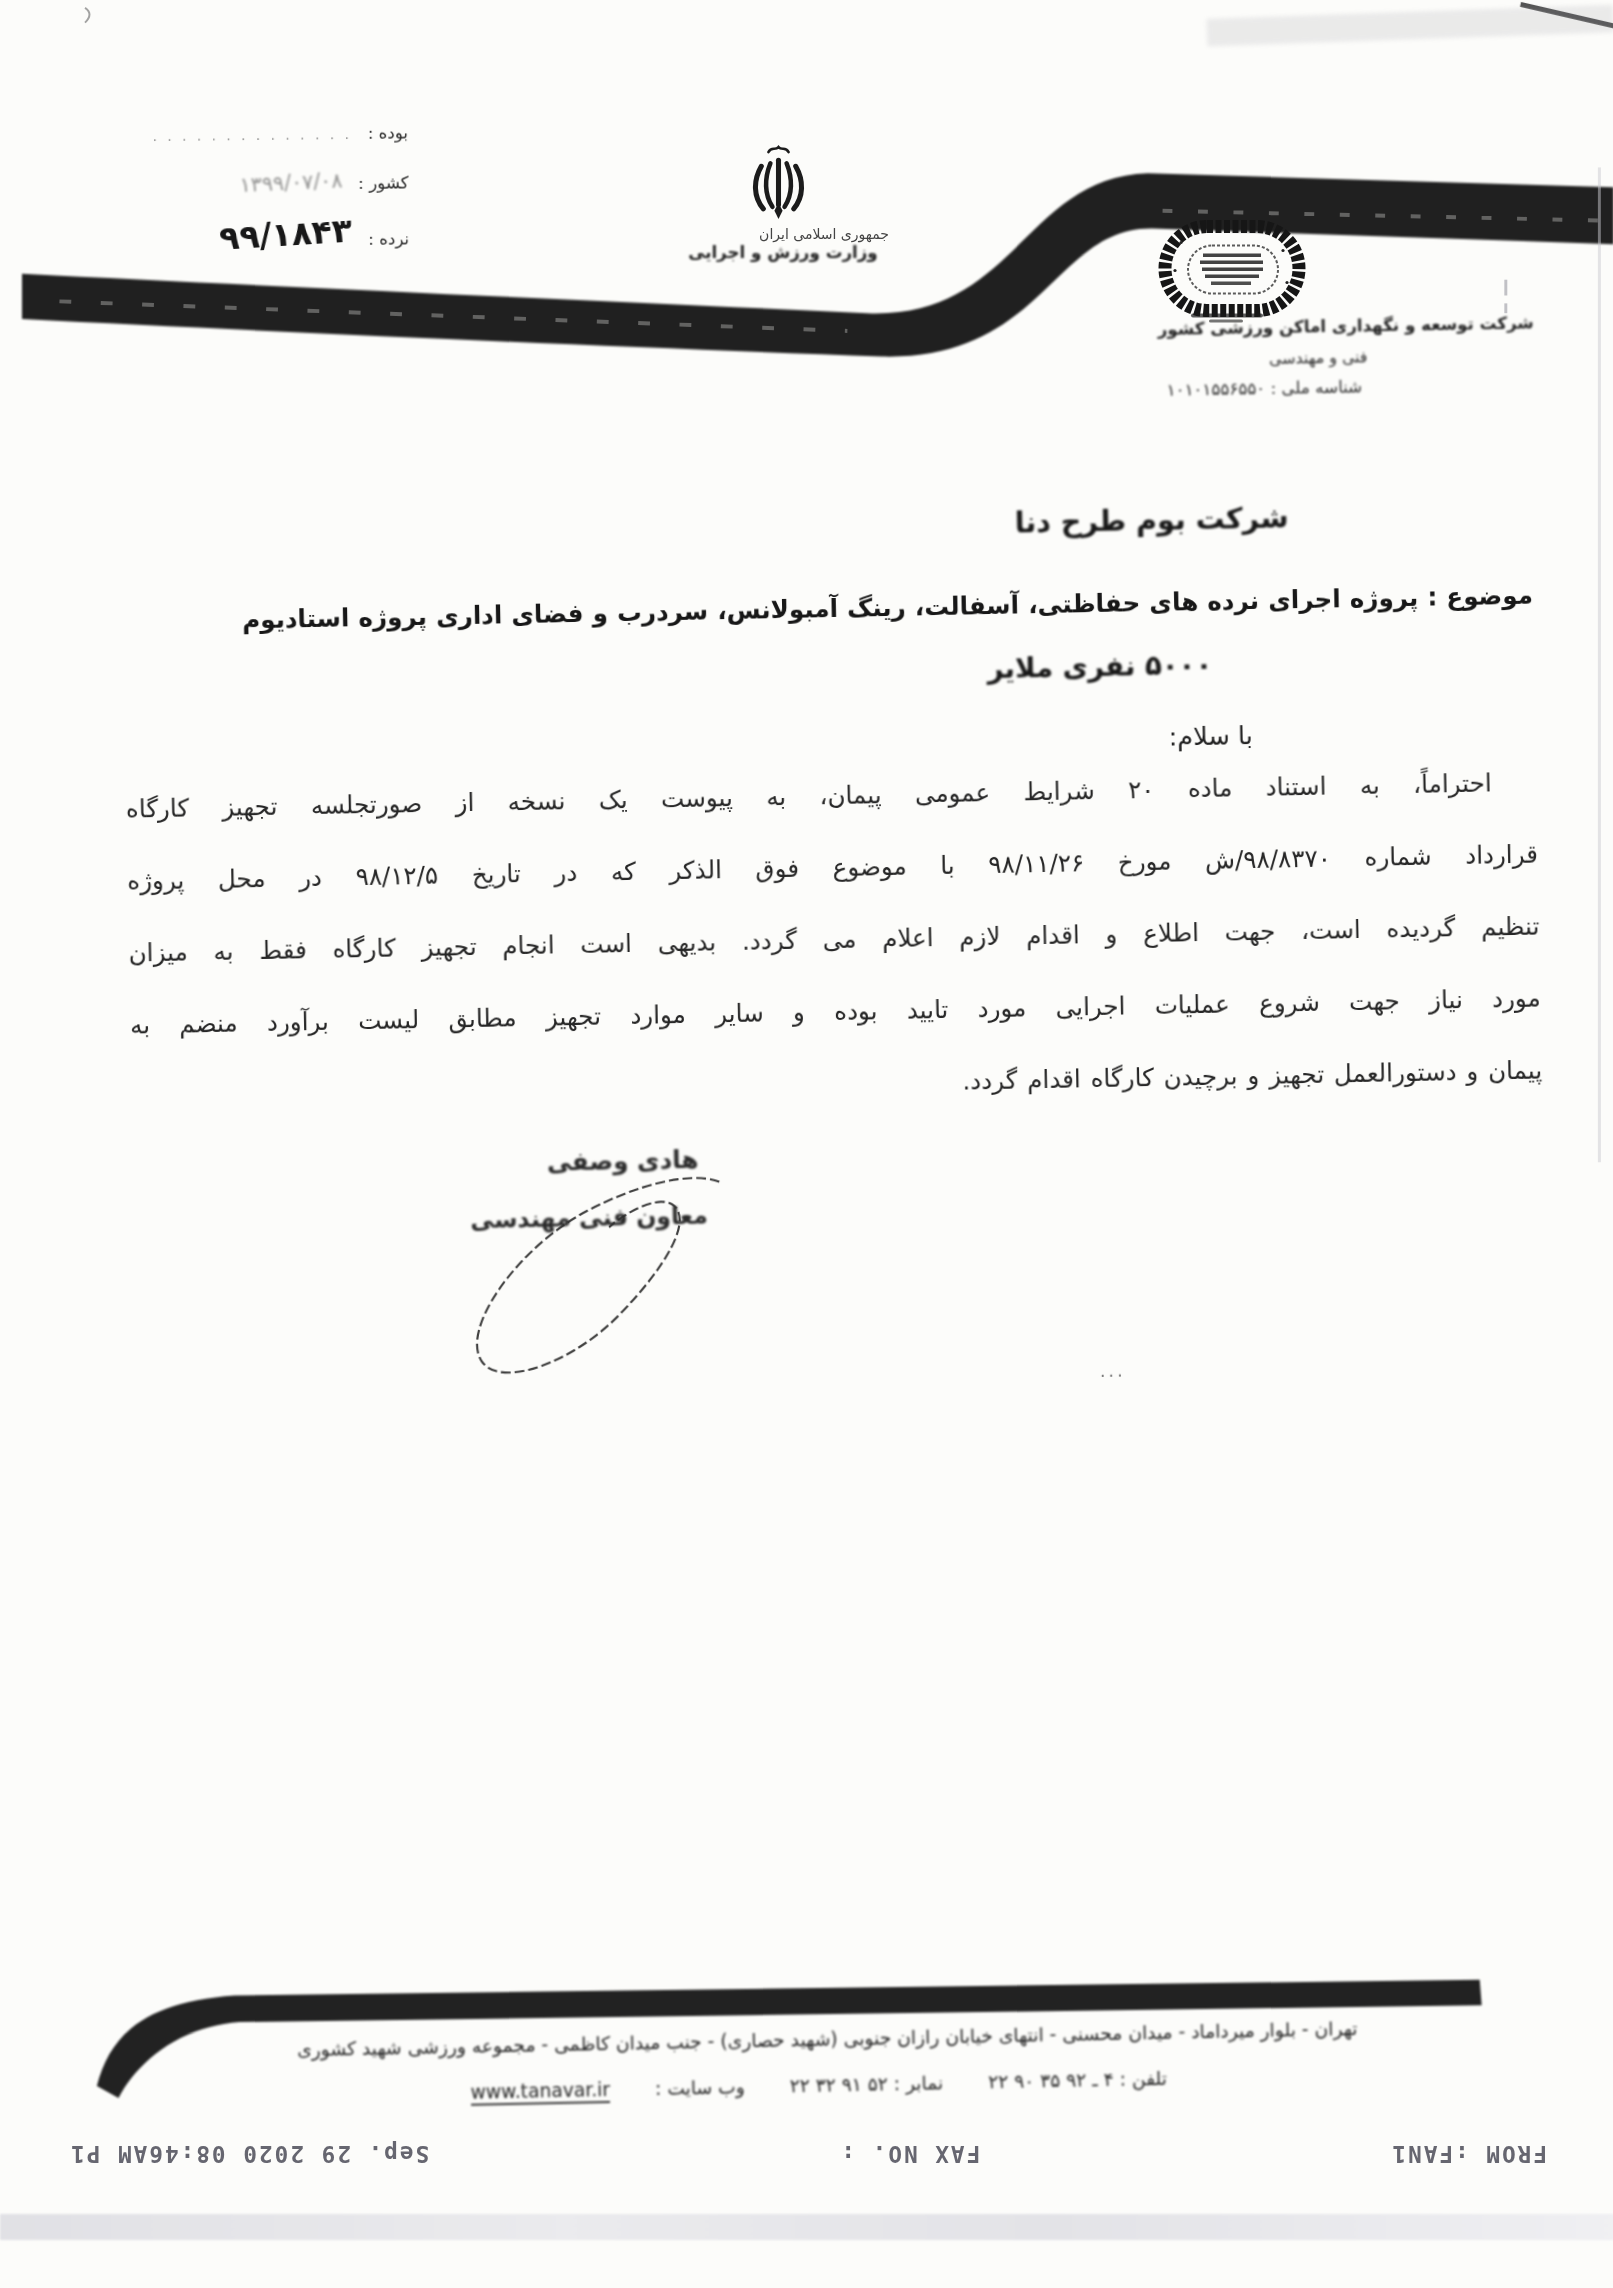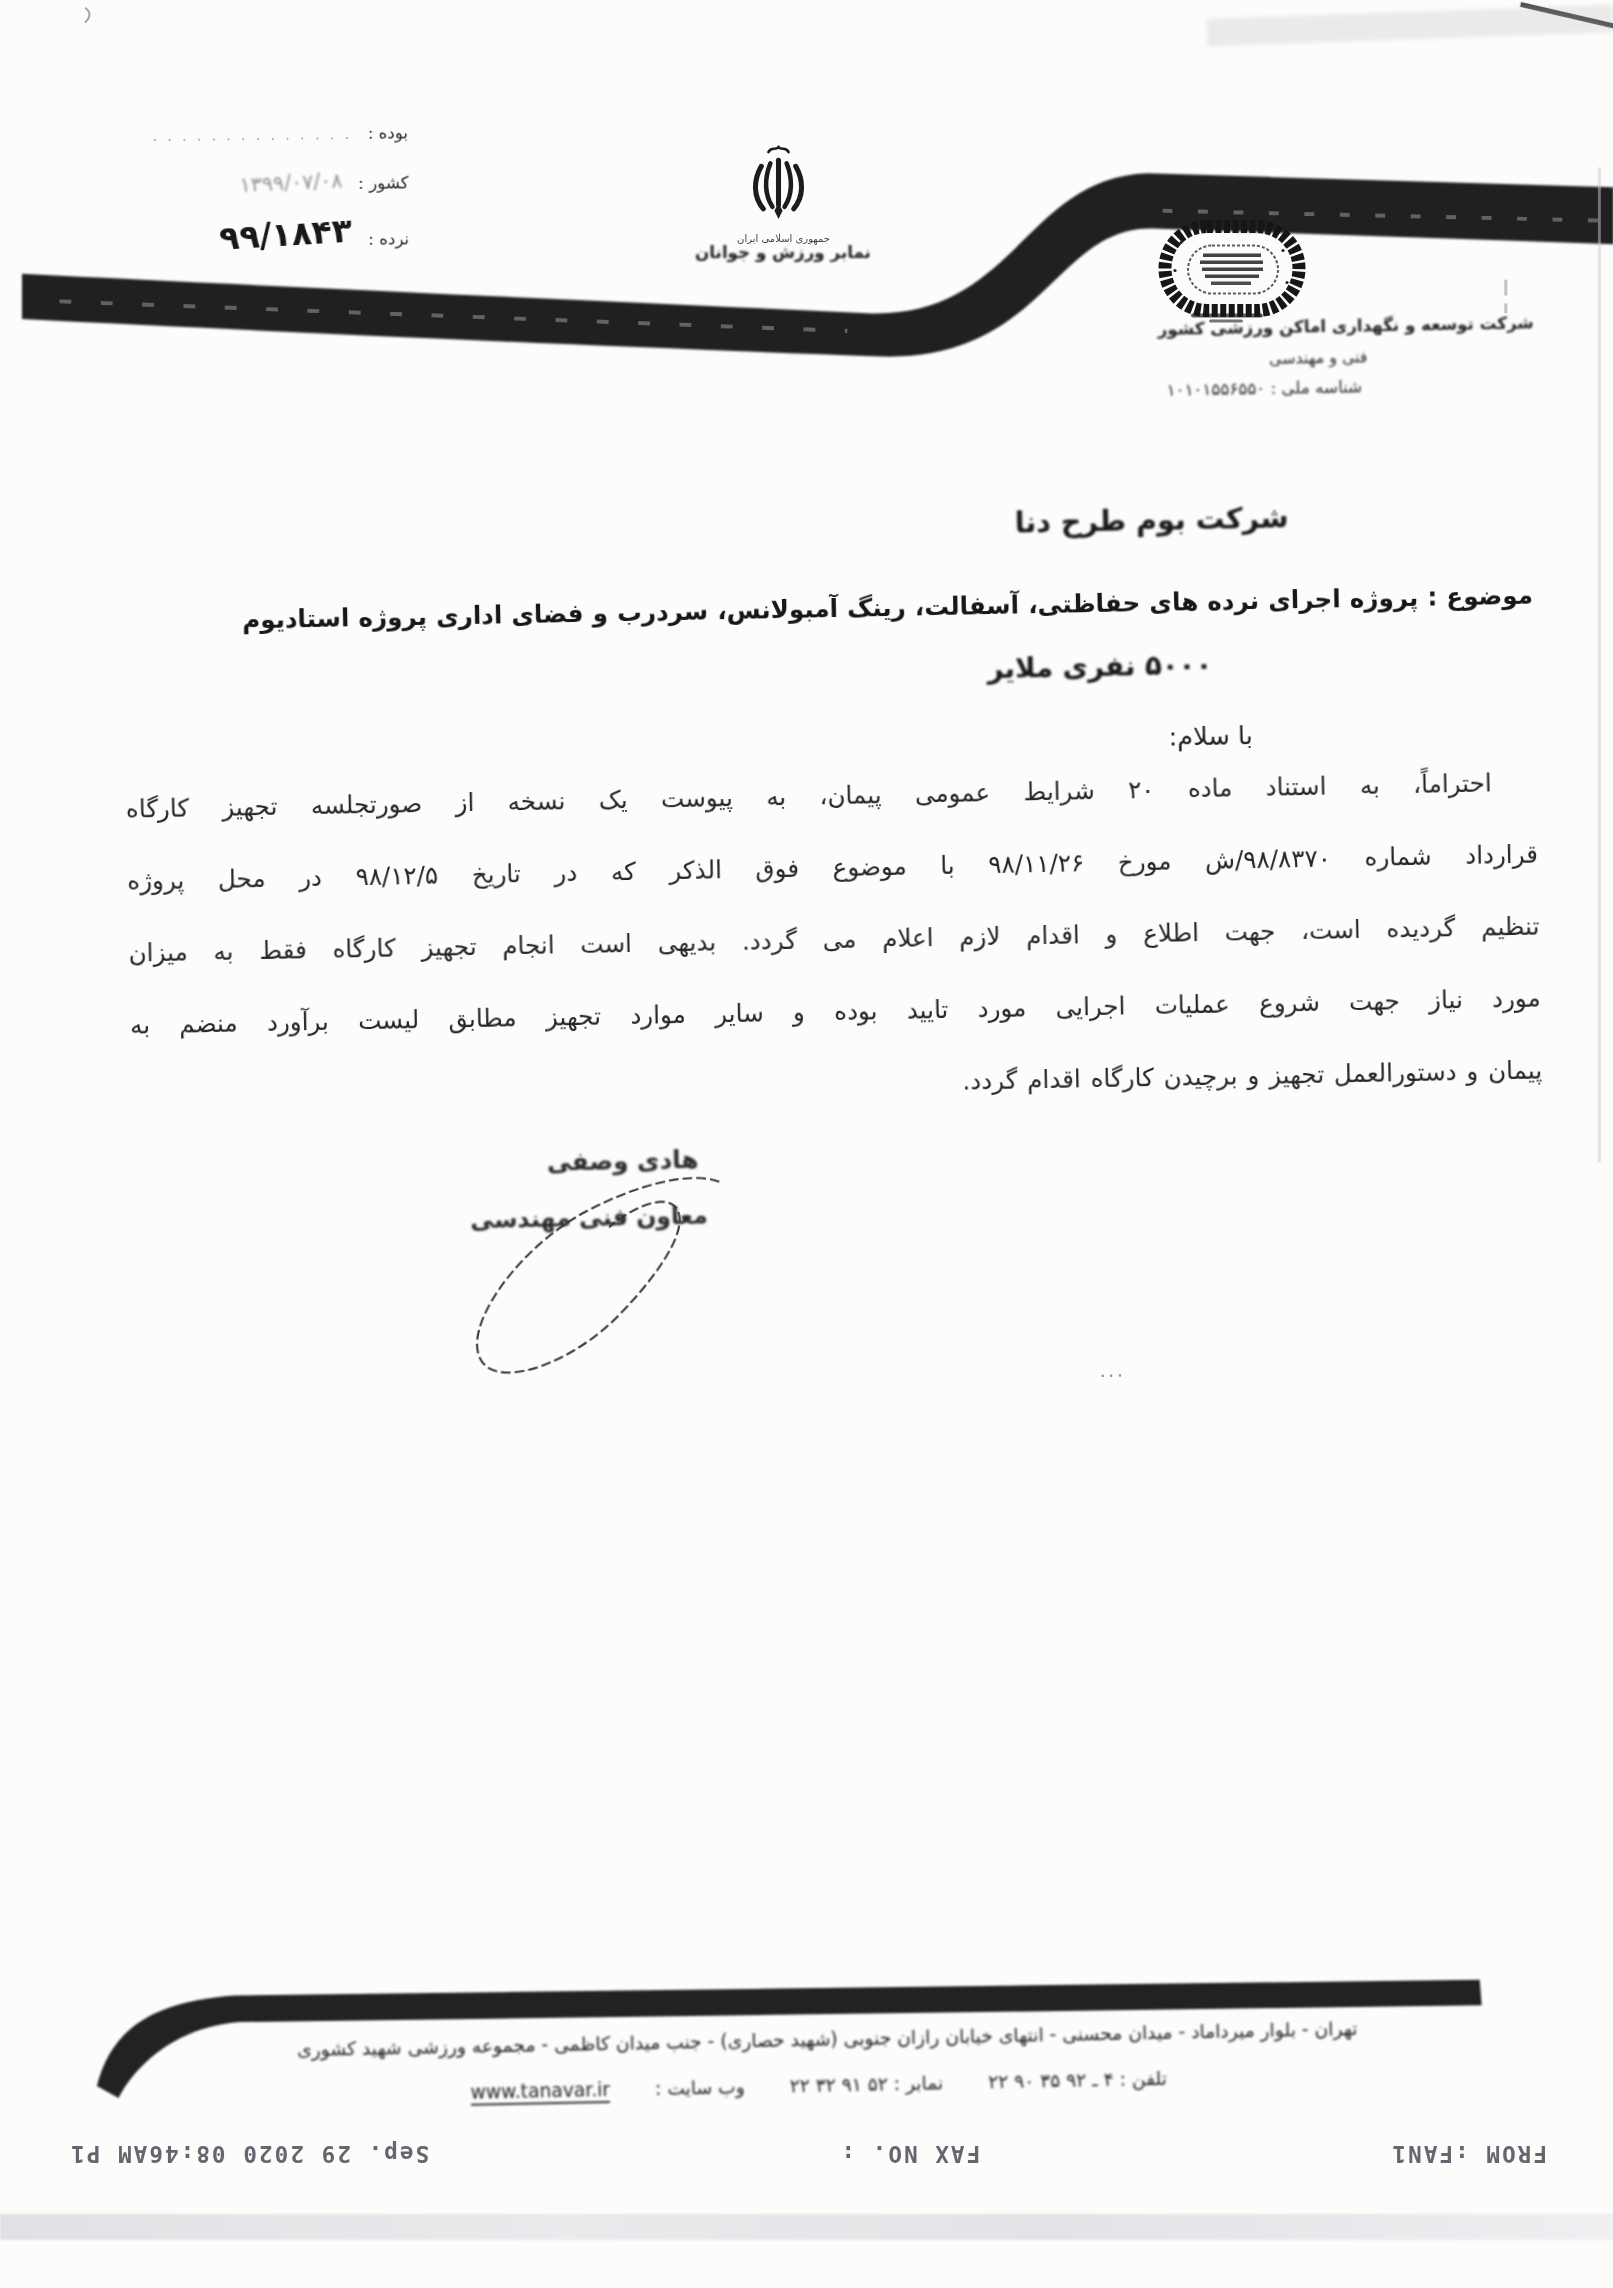--- a/index.html
+++ b/index.html
@@ -16,21 +16,21 @@
   .rtl{direction:rtl;unicode-bidi:plaintext;}
   
   .hdr{left:103px;top:124px;width:305px;transform:rotate(-0.6deg);}
   .hdr-row{position:absolute;left:0;width:100%;display:flex;direction:rtl;align-items:baseline;gap:15.8px;}
   .hdr-label{font-size:16.7px;color:#2c2c2c;letter-spacing:1px;filter:blur(0.5px);white-space:nowrap;}
   .hdr-dots{font-size:13.8px;color:#555;letter-spacing:3px;opacity:.65;filter:blur(0.6px);white-space:nowrap;}
   .hdr-num{font-size:20.7px;color:#3a3a3a;letter-spacing:3px;opacity:.55;filter:blur(0.8px);transform:rotate(-2deg);white-space:nowrap;}
   .hdr-attach{font-size:33px;font-weight:bold;color:#181818;letter-spacing:2px;filter:blur(0.7px);transform:rotate(-3deg);white-space:nowrap;}
   
   .emblem{left:729px;top:142px;width:99px;height:85px;filter:blur(0.6px);}
-  .cap1{left:678px;top:226px;width:211px;text-align:center;font-size:10px;color:#444;filter:blur(0.7px);letter-spacing:1px;margin-top:7px;}
+  .cap1{left:678px;top:226px;width:211px;text-align:right;font-size:14px;color:#444;filter:blur(0.7px);letter-spacing:1px;}
   .cap2{left:654px;top:242px;width:258px;text-align:center;font-size:16.7px;font-weight:bold;color:#222;filter:blur(0.9px);}
   
   .stamp{left:1151px;top:210px;width:165px;height:116px;filter:blur(0.7px);}
   .co{transform:rotate(-1deg);}
   .co-name{left:1084px;top:325px;width:512px;text-align:center;font-size:16.7px;font-weight:bold;color:#242424;filter:blur(0.8px);}
   .co-div{left:1194px;top:357px;width:236px;text-align:center;font-size:15.8px;color:#2a2a2a;filter:blur(0.8px);}
   .co-id{left:1095px;top:386px;width:325px;text-align:center;font-size:16.7px;color:#2e2e2e;filter:blur(0.9px);letter-spacing:2px;}
   
   .main{left:0;top:0;width:1614px;height:2288px;transform:rotate(-1.1deg);transform-origin:55% 40%;}
   .recipient{left:1069px;top:508px;width:227px;font-size:28.6px;font-weight:bold;color:#171717;filter:blur(0.8px);white-space:nowrap;text-align:right;}
@@ -105,21 +105,21 @@
       <path d="M13,24 C5,38 5,54 15,66" stroke-width="5"></path>
       <path d="M22,21 C16,36 16,52 24,64" stroke-width="4.5"></path>
       <path d="M47,24 C55,38 55,54 45,66" stroke-width="5"></path>
       <path d="M38,21 C44,36 44,52 36,64" stroke-width="4.5"></path>
       <path d="M30,18 L30,62" stroke-width="5"></path>
       <path d="M30,60 L34,68 L30,76 L26,68 Z" fill="#1c1c1c" stroke="none"></path>
       <path d="M20,10 C23,4 27,9 30,5 C33,9 37,4 40,10" stroke-width="2.5"></path>
     </g>
   </svg>
   <div class="abs cap1 rtl">جمهوری اسلامی ایران</div>
-  <div class="abs cap2 rtl">نمابر ورزش و جوانان</div>
+  <div class="abs cap2 rtl">وزارت ورزش و اجرایی</div>
 
   <svg class="abs stamp" viewBox="0 0 165 115">
     <rect x="14" y="16" width="134" height="84" rx="42" fill="none" stroke="#161616" stroke-width="13" stroke-dasharray="6 2.5"></rect>
     <rect x="37" y="35" width="90" height="48" rx="24" fill="none" stroke="#333" stroke-width="2" stroke-dasharray="3 2" opacity="0.8"></rect>
     <rect x="52" y="43" width="58" height="3.5" fill="#222" opacity="0.85"></rect>
     <rect x="49" y="50" width="63" height="3.5" fill="#222" opacity="0.85"></rect>
     <rect x="51" y="57" width="61" height="3.5" fill="#222" opacity="0.85"></rect>
     <rect x="54" y="64" width="54" height="3.5" fill="#222" opacity="0.85"></rect>
     <rect x="60" y="71" width="40" height="3.5" fill="#222" opacity="0.8"></rect>
     <circle cx="30" cy="32" r="1.6" fill="#222"></circle>

